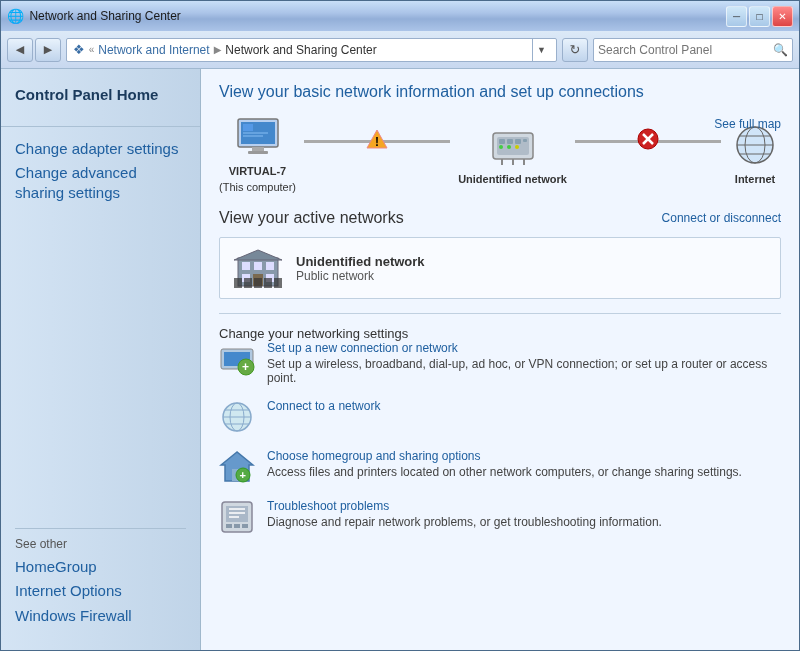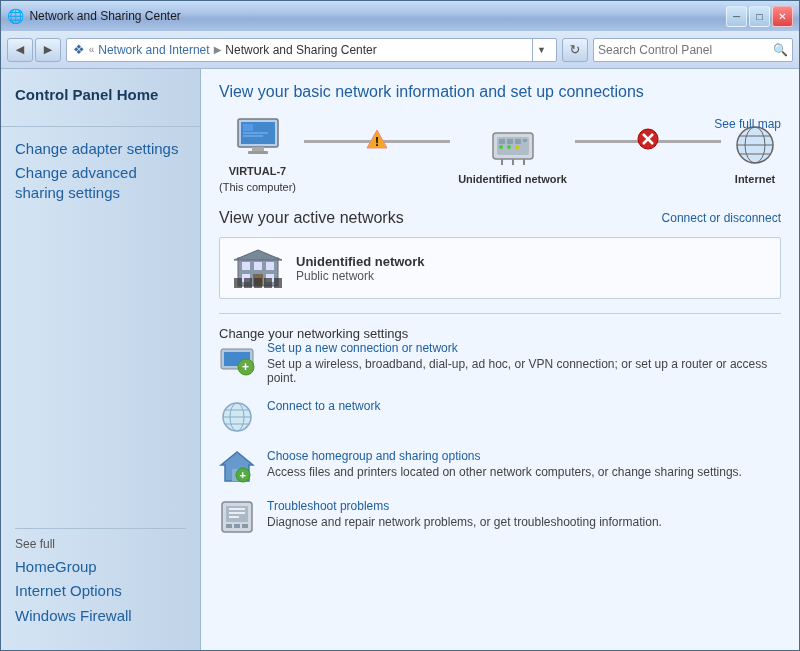--- a/index.html
+++ b/index.html
@@ -395,21 +395,21 @@
       <div class="sidebar-section">
         <a class="sidebar-link" style="font-weight:bold; color:#1a3a5c;">Control Panel Home</a>
       </div>
       <div class="sidebar-divider"></div>
       <div class="sidebar-section">
         <a class="sidebar-link">Change adapter settings</a>
         <a class="sidebar-link">Change advanced sharing settings</a>
       </div>
       <div class="sidebar-see-also" style="margin-top:auto; padding-top:8px;">
         <div class="sidebar-divider"></div>
-        <div class="see-also-title">See full</div>
+        <div class="see-also-title">See other</div>
         <a class="sidebar-link">HomeGroup</a>
         <a class="sidebar-link">Internet Options</a>
         <a class="sidebar-link">Windows Firewall</a>
       </div>
     </div>
 
     <div class="content">
       <div class="page-title">View your basic network information and set up connections</div>
 
       <div class="network-diagram">

